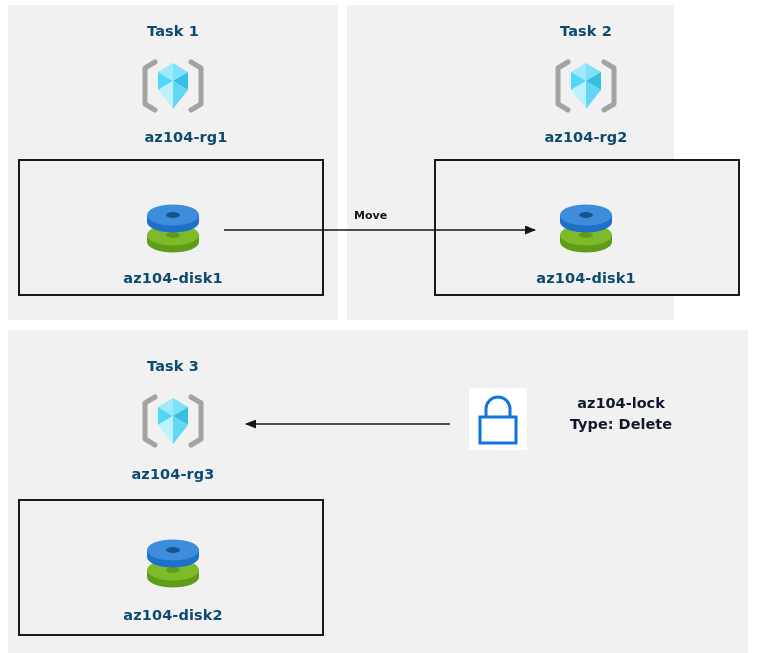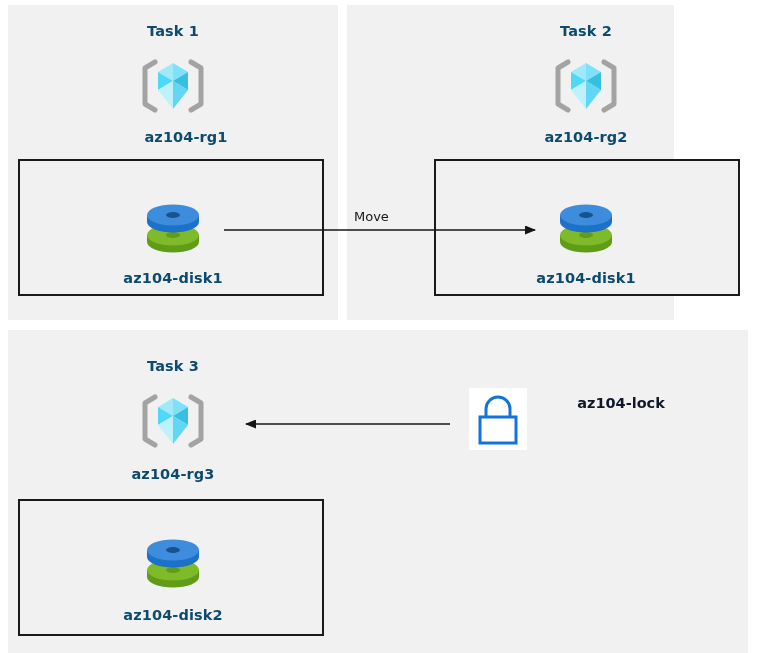--- a/index.html
+++ b/index.html
@@ -81,22 +81,22 @@
   .arrow-layer {
     position: absolute;
     left: 0; top: 0;
     width: 757px; height: 653px;
     pointer-events: none;
   }
   .arrow-layer svg { display: block; }
 
   .move-label {
     position: absolute;
-    font-size: 13px;
-    font-weight: normal;
+    font-size: 11px;
+    font-weight: bold;
     color: #151515;
   }
   .lock-label {
     position: absolute;
     font-size: 14.5px;
     font-weight: bold;
     color: #0f172a;
     text-align: center;
     line-height: 1.45;
     white-space: nowrap;
@@ -229,20 +229,21 @@
         <rect x="0" y="0" width="58" height="62" fill="#ffffff"></rect>
 
         <path d="M17 29 L17 21 A12 12 0 0 1 41 21 L41 29" fill="none" stroke="#1273de" stroke-width="3"></path>
 
         <rect x="11" y="29" width="36" height="26" fill="none" stroke="#1273de" stroke-width="3"></rect>
       </svg>
     </div>
 
     <div class="lock-label" style="left:533px; top:63px; width:160px;">
       <div>az104-lock</div>
+      <div>Type: Delete</div>
     </div>
   </div>
 
   <div class="arrow-layer">
     <svg width="757" height="653" viewBox="0 0 757 653" xmlns="http://www.w3.org/2000/svg">
       <defs>
         <marker id="ah-right" markerWidth="11" markerHeight="9" refX="10" refY="4.5" orient="auto" markerUnits="userSpaceOnUse">
           <path d="M0,0 L11,4.5 L0,9 z" fill="#151515"></path>
         </marker>
         <marker id="ah-left" markerWidth="11" markerHeight="9" refX="10" refY="4.5" orient="auto" markerUnits="userSpaceOnUse">

